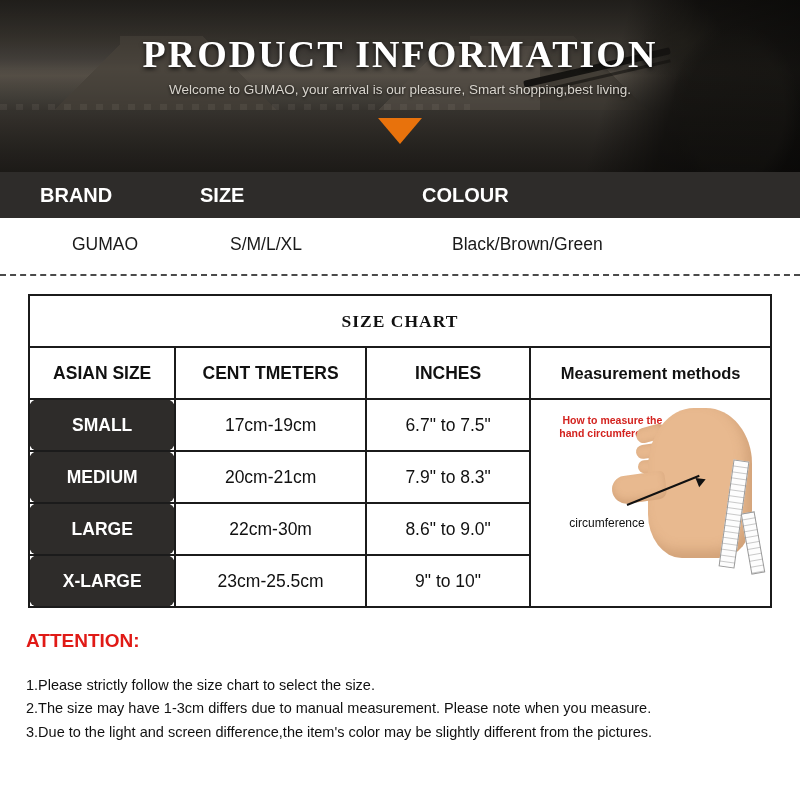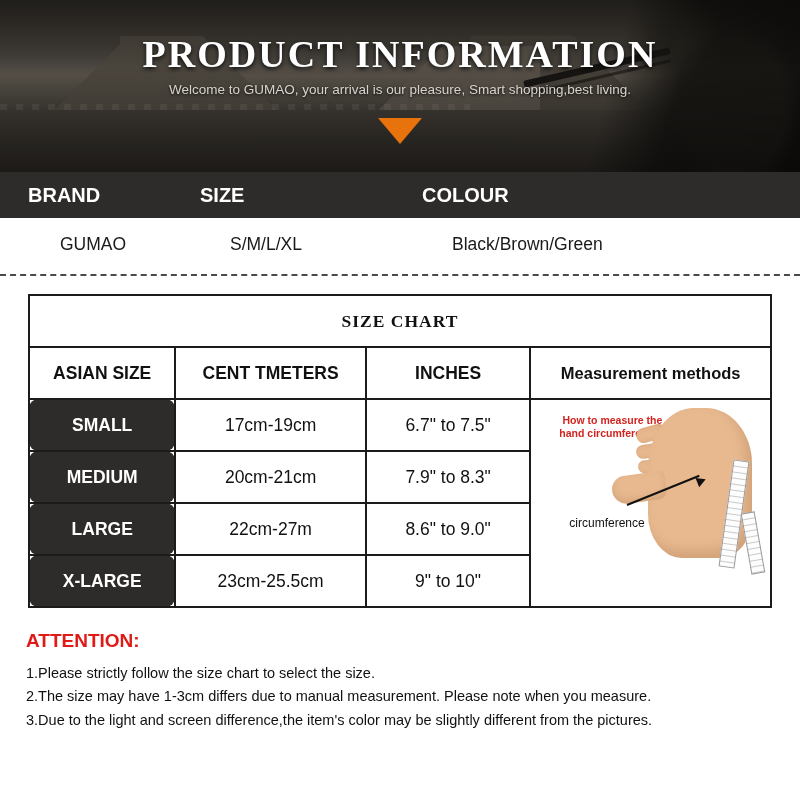--- a/index.html
+++ b/index.html
@@ -89,21 +89,21 @@
     background: #2e2c2a; color: #ffffff;
     font-size: 20px; font-weight: bold;
   }
   .brandvals {
     display: flex; align-items: center;
     width: 800px; height: 52px;
     background: #ffffff; color: #1a1a1a;
     font-size: 17.5px;
     margin-left: 32px;
   }
-  .c1 { width: 196px; padding-left: 28px; }
+  .c1 { width: 196px; padding-left: 40px; }
   .c2 { width: 220px; padding-left: 0; }
   .c3 { flex: 1; padding-left: 0; }
   .brandbar .c2 { padding-left: 4px; }
   .brandbar .c3 { padding-left: 6px; }
   .brandvals .c2 { padding-left: 2px; }
   .brandvals .c3 { padding-left: 4px; }
 
   .dashed {
     width: 800px; height: 0;
     border-top: 2px dashed #4a4a4a;
@@ -196,21 +196,21 @@
     transform: rotate(-22deg);
   }
   .m-lbl {
     position: absolute; left: 38px; top: 116px;
     font-size: 12px; color: #111;
   }
 
   
   .attn { width: 800px; padding: 22px 26px 0 26px; }
   .attn-title {
-    color: #e01a16; font-size: 19px; font-weight: bold; margin-bottom: 10px;
+    color: #e01a16; font-size: 19px; font-weight: bold; margin-bottom: 22px;
   }
   .attn li {
     list-style: none; font-size: 14.5px; color: #111; line-height: 1.62;
   }
 </style>
 </head>
 <body>
 
 <div class="page">
 
@@ -277,21 +277,21 @@
             </div>
           </td>
         </tr>
         <tr>
           <td class="sz">MEDIUM</td>
           <td>20cm-21cm</td>
           <td>7.9" to 8.3"</td>
         </tr>
         <tr>
           <td class="sz">LARGE</td>
-          <td>22cm-27m</td>
+          <td>22cm-30m</td>
           <td>8.6" to 9.0"</td>
         </tr>
         <tr>
           <td class="sz">X-LARGE</td>
           <td>23cm-25.5cm</td>
           <td>9" to 10"</td>
         </tr>
       </tbody>
     </table>
   </div>

